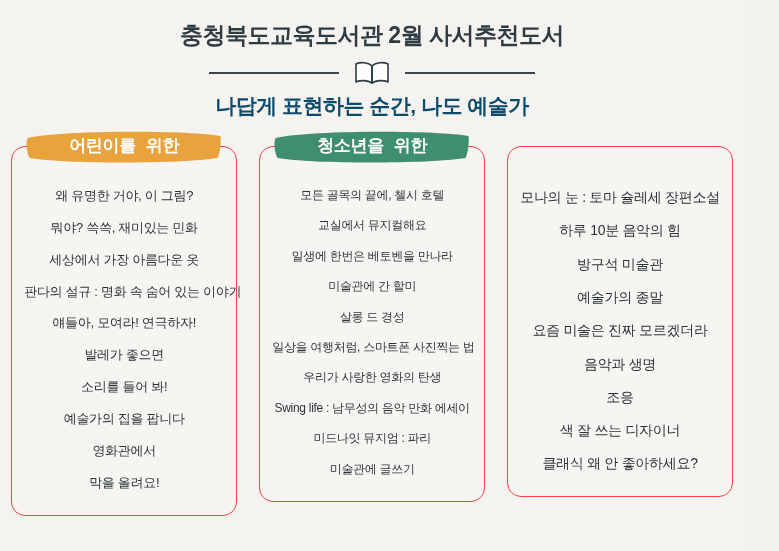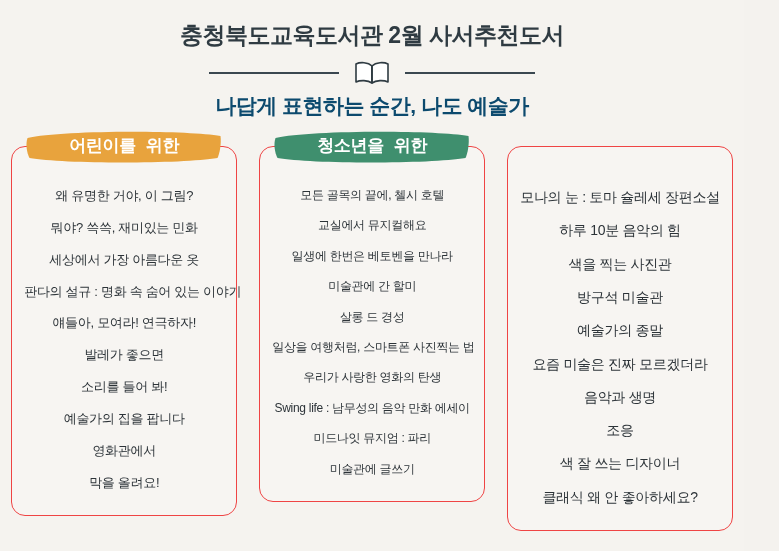--- a/index.html
+++ b/index.html
@@ -191,21 +191,20 @@
           <li>미술관에 글쓰기</li>
         </ul>
       </div>
     </div>
 
     <div class="column col-adult">
       <div class="card">
         <ul class="book-list">
           <li>모나의 눈 : 토마 슐레세 장편소설</li>
           <li>하루 10분 음악의 힘</li>
-          <li>색을 찍는 사진관</li>
           <li>방구석 미술관</li>
           <li>예술가의 종말</li>
           <li>요즘 미술은 진짜 모르겠더라</li>
           <li>음악과 생명</li>
           <li>조응</li>
           <li>색 잘 쓰는 디자이너</li>
           <li>클래식 왜 안 좋아하세요?</li>
         </ul>
       </div>
     </div>

